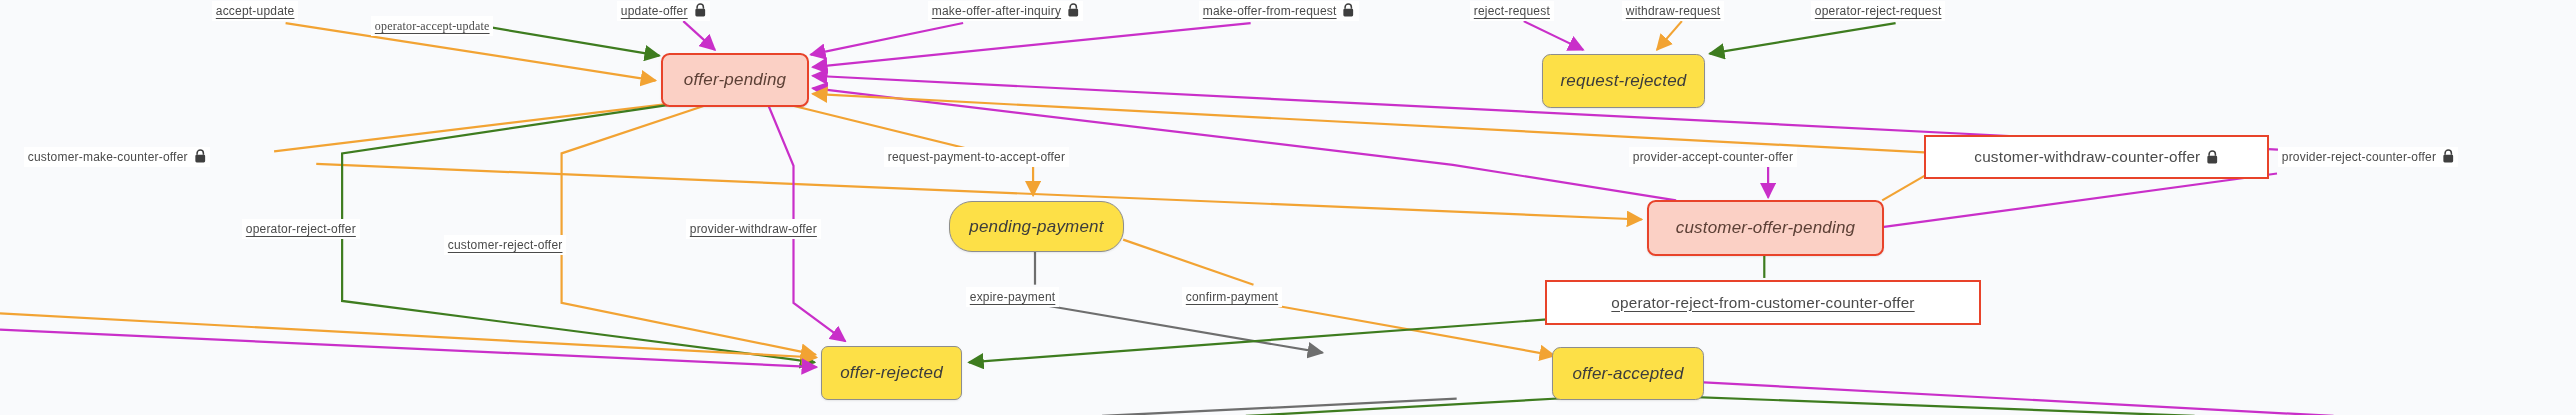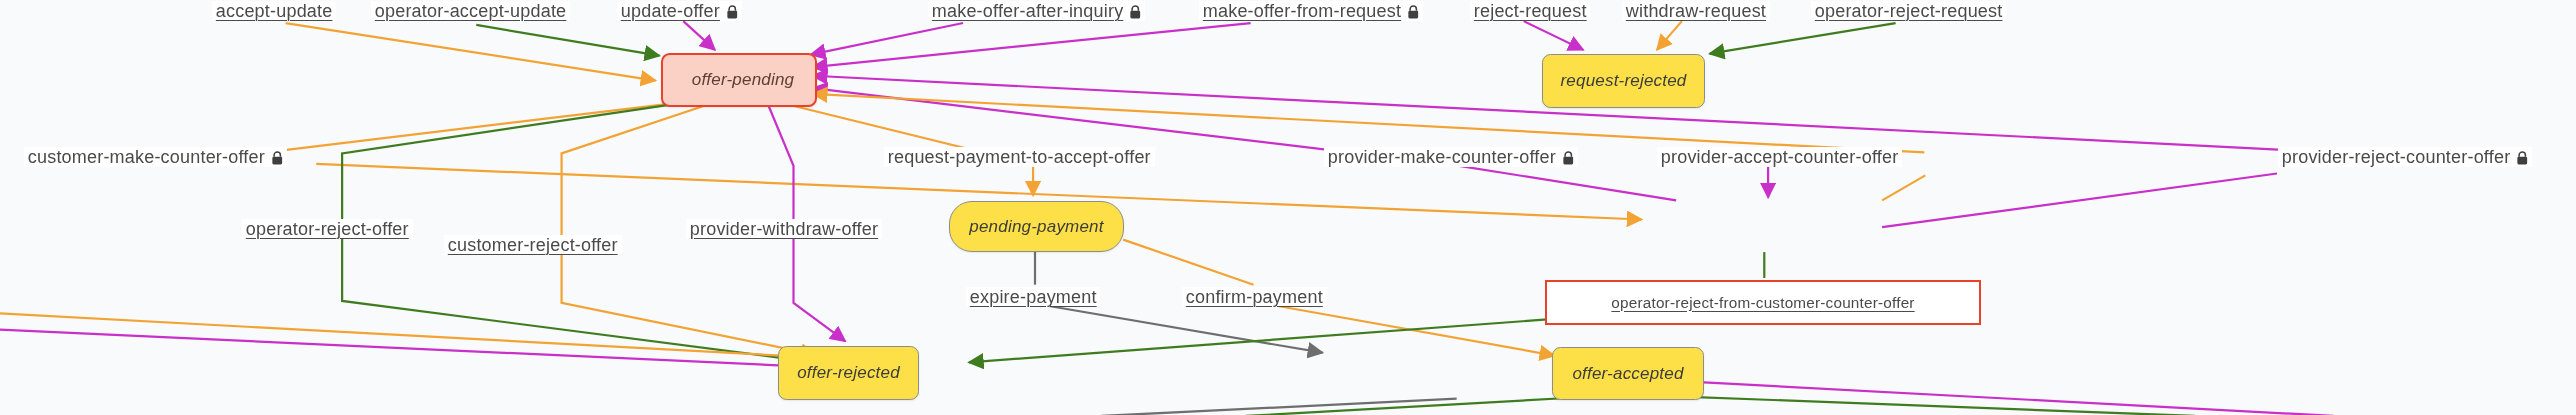--- a/index.html
+++ b/index.html
@@ -8,24 +8,24 @@
     background:#f9fafc;
     font-family:"Liberation Sans", sans-serif;
   }
   .edges{position:absolute;left:0;top:0;z-index:0;}
   .state{
     position:absolute;z-index:2;display:flex;align-items:center;justify-content:center;
     background:#fde047;border:1.6px solid #8d8d8d;border-radius:8.6px;
     font-style:italic;font-size:17px;color:#3c3c3c;letter-spacing:0.2px;
     box-shadow:0 1px 1.9px rgba(60,60,60,.10);
   }
-  .state.hl{background:#fbd0c5;border:2.9px solid #e8432a;color:#5c4036;padding-left:8px;}
+  .state.hl{background:#fbd0c5;border:2.9px solid #e8432a;color:#5c4036;}
   .t-label{
     position:absolute;z-index:3;white-space:nowrap;
-    background:#ffffff;color:#4a4a4a;font-size:18px;line-height:18px;
+    background:#ffffff;color:#4a4a4a;font-size:12px;line-height:18px;
     padding:1px 3.8px;letter-spacing:0.2px;
   }
   .t-label .txt.underl{text-decoration:underline;text-underline-offset:2.9px;text-decoration-thickness:1.4px;}
   .label-box{
     position:absolute;z-index:3;display:flex;align-items:center;justify-content:center;
     background:#ffffff;border:2.9px solid #e8432a;color:#4a4a4a;font-size:15.3px;
     letter-spacing:0.2px;white-space:nowrap;
   }
   .lock{display:inline-block;vertical-align:-1.9px;margin-left:5.8px;line-height:0;}
 </style>
@@ -87,29 +87,32 @@
 
   <div class="state hl" style="left:661px;top:53px;width:144px;height:50px;">
       <span>offer-pending</span>
     </div>
   <div class="state" style="left:1542px;top:54px;width:161px;height:52px;">
       <span>request-rejected</span>
     </div>
   <div class="state" style="left:949px;top:201px;width:173px;height:49px;border-radius:23px;">
       <span>pending-payment</span>
     </div>
-  <div class="state" style="left:778px;top:346px;width:139px;height:52px;">
+  <div class="state hl" style="left:1647px;top:200px;width:233px;height:52px;">
+      <span>customer-offer-pending</span>
+    </div>
+  <div class="state" style="left:821px;top:346px;width:139px;height:52px;border-radius:7px;">
       <span>offer-rejected</span>
     </div>
   <div class="state" style="left:1552px;top:347px;width:150px;height:51px;">
       <span>offer-accepted</span>
     </div>
 
   <div class="t-label" style="left:212px;top:1px;"><span class="txt underl">accept-update</span></div>
-  <div class="t-label" style="left:371px;top:1px;"><span class="txt underl">operator-accept-update</span></div>
+  <div class="t-label" style="left:371px;top:16px;font-family:Liberation Serif, serif;"><span class="txt underl">operator-accept-update</span></div>
   <div class="t-label" style="left:617px;top:1px;"><span class="txt underl">update-offer</span><span class="lock"><svg width="12.5" height="14.4" viewBox="0 0 13 15">
           <path d="M3.2 6V4.4a3.3 3.3 0 0 1 6.6 0V6" fill="none" stroke="#3f3f3f" stroke-width="1.6"></path>
           <rect x="1.4" y="6" width="10.2" height="8" rx="1.4" fill="#3f3f3f"></rect>
         </svg></span></div>
   <div class="t-label" style="left:928px;top:1px;"><span class="txt underl">make-offer-after-inquiry</span><span class="lock"><svg width="12.5" height="14.4" viewBox="0 0 13 15">
           <path d="M3.2 6V4.4a3.3 3.3 0 0 1 6.6 0V6" fill="none" stroke="#3f3f3f" stroke-width="1.6"></path>
           <rect x="1.4" y="6" width="10.2" height="8" rx="1.4" fill="#3f3f3f"></rect>
         </svg></span></div>
   <div class="t-label" style="left:1199px;top:1px;"><span class="txt underl">make-offer-from-request</span><span class="lock"><svg width="12.5" height="14.4" viewBox="0 0 13 15">
           <path d="M3.2 6V4.4a3.3 3.3 0 0 1 6.6 0V6" fill="none" stroke="#3f3f3f" stroke-width="1.6"></path>
@@ -117,25 +120,28 @@
         </svg></span></div>
   <div class="t-label" style="left:1470px;top:1px;"><span class="txt underl">reject-request</span></div>
   <div class="t-label" style="left:1622px;top:1px;"><span class="txt underl">withdraw-request</span></div>
   <div class="t-label" style="left:1811px;top:1px;"><span class="txt underl">operator-reject-request</span></div>
 
   <div class="t-label" style="left:24px;top:147px;"><span class="txt">customer-make-counter-offer</span><span class="lock"><svg width="12.5" height="14.4" viewBox="0 0 13 15">
           <path d="M3.2 6V4.4a3.3 3.3 0 0 1 6.6 0V6" fill="none" stroke="#3f3f3f" stroke-width="1.6"></path>
           <rect x="1.4" y="6" width="10.2" height="8" rx="1.4" fill="#3f3f3f"></rect>
         </svg></span></div>
   <div class="t-label" style="left:884px;top:147px;"><span class="txt">request-payment-to-accept-offer</span></div>
-  <div class="t-label" style="left:1324px;top:147px;"><span class="txt">provider-make-counter-offer</span><span class="lock"><svg width="12.5" height="14.4" viewBox="0 0 13 15">
+  <div class="t-label" style="left:1629px;top:147px;"><span class="txt">provider-accept-counter-offer</span></div>
+  <div class="label-box" style="left:1924px;top:135px;width:341px;height:40px;">
+      <span class="txt">customer-withdraw-counter-offer</span>
+      <span class="lock"><svg width="12.5" height="14.4" viewBox="0 0 13 15">
           <path d="M3.2 6V4.4a3.3 3.3 0 0 1 6.6 0V6" fill="none" stroke="#3f3f3f" stroke-width="1.6"></path>
           <rect x="1.4" y="6" width="10.2" height="8" rx="1.4" fill="#3f3f3f"></rect>
-        </svg></span></div>
-  <div class="t-label" style="left:1629px;top:147px;margin-left:28px;"><span class="txt">provider-accept-counter-offer</span></div>
+        </svg></span>
+    </div>
   <div class="t-label" style="left:2278px;top:147px;"><span class="txt">provider-reject-counter-offer</span><span class="lock"><svg width="12.5" height="14.4" viewBox="0 0 13 15">
           <path d="M3.2 6V4.4a3.3 3.3 0 0 1 6.6 0V6" fill="none" stroke="#3f3f3f" stroke-width="1.6"></path>
           <rect x="1.4" y="6" width="10.2" height="8" rx="1.4" fill="#3f3f3f"></rect>
         </svg></span></div>
 
   <div class="t-label" style="left:242px;top:219px;"><span class="txt underl">operator-reject-offer</span></div>
   <div class="t-label" style="left:444px;top:219px;margin-top:16px;"><span class="txt underl">customer-reject-offer</span></div>
   <div class="t-label" style="left:686px;top:219px;"><span class="txt underl">provider-withdraw-offer</span></div>
 
   <div class="t-label" style="left:966px;top:287px;"><span class="txt underl">expire-payment</span></div>

